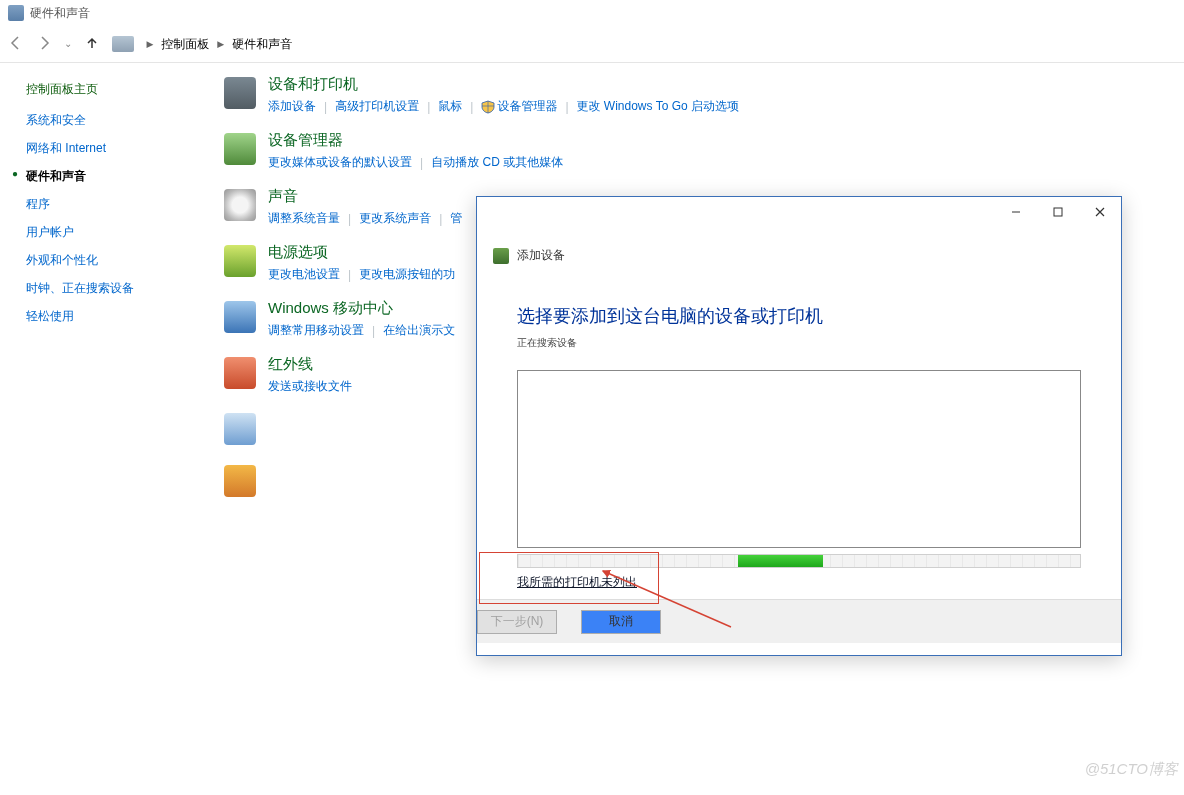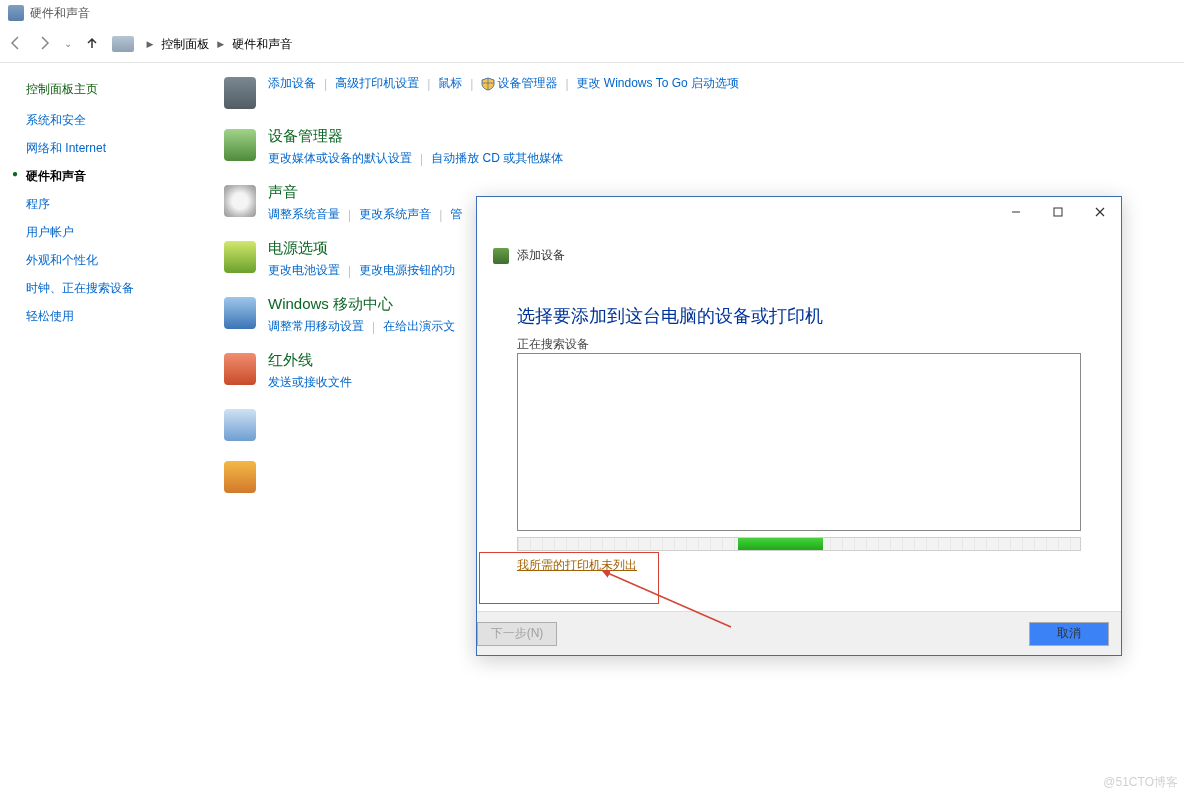--- a/index.html
+++ b/index.html
@@ -41,31 +41,31 @@
 
   
   .dialog { position:absolute; left:476px; top:196px; width:646px; height:460px; border:1px solid #3a6fb7; background:#fff; box-shadow: 0 4px 20px rgba(0,0,0,0.2);}
   .dlg-titlebar { height:30px; display:flex; align-items:center; justify-content:flex-end; }
   .winbtn { width:42px; height:28px; display:flex; align-items:center; justify-content:center; color:#333; }
   .winbtn svg { width:10px; height:10px; }
   .dlg-head { padding: 20px 16px 6px 16px; display:flex; align-items:center; gap:8px; }
   .dlg-icon { width:16px; height:16px; background:linear-gradient(#6a9f4a,#3d6e2d); border-radius:2px; }
   .dlg-main { padding: 34px 40px 0 40px; }
   .dlg-instr { color:#003399; font-size:18px; margin-bottom:8px; }
-  .dlg-sub { color:#444; font-size:12px; margin-bottom:0;}
+  .dlg-sub { color:#444; font-size:10px; margin-bottom:20px;}
   .dlg-listbox { border:1px solid #888; height:178px; background:#fff; }
   .progress { height:14px; margin-top:6px; border:1px solid #cfcfcf; background: repeating-linear-gradient(90deg,#e8e8e8 0,#e8e8e8 1px,#f3f3f3 1px,#f3f3f3 12px); position:relative; overflow:hidden;}
   .progress .bar { position:absolute; left:220px; width:85px; top:0; bottom:0; background:linear-gradient(#45d23a,#1fa81c);}
-  .not-listed { color:#a16207; text-decoration:underline; font-size:12px; display:inline-block; margin-top:6px;}
-  .dlg-footer { position:absolute; bottom:0; left:0; right:0; height:44px; background:#f0f0f0; border-top:1px solid #ddd; display:flex; justify-content:space-between; align-items:center; gap:18px; padding-right:12px;}
+  .not-listed { color:#0f172a; text-decoration:underline; font-size:12px; display:inline-block; margin-top:6px;}
+  .dlg-footer { position:absolute; bottom:12px; left:0; right:0; height:44px; background:#f0f0f0; border-top:1px solid #ddd; display:flex; justify-content:flex-start; align-items:center; gap:24px; padding-right:12px;}
   .btn { min-width:80px; height:24px; border:1px solid #adadad; background:#3b82f6; color:#333; font-size:12px; padding:0 12px; display:inline-flex; align-items:center; justify-content:center;}
   .btn:disabled, .btn[data-disabled="true"] { color:#a0a0a0; background:#e1e1e1;}
   .red-box { position:absolute; border:1px solid #d54334; pointer-events:none; }
   .arrow-line { position:absolute; pointer-events:none; }
-  .watermark { position:absolute; right:6px; bottom:4px; color:rgba(120,120,120,0.35); font-size:12px; }
+  .watermark { position:absolute; right:6px; bottom:16px; color:rgba(120,120,120,0.35); font-size:15px; font-style:italic;}
 </style>
 </head>
 <body>
 
 <div class="titlebar">
   <span class="app-icon"></span>
   <span>硬件和声音</span>
 </div>
 
 <div class="navbar">
@@ -110,20 +110,21 @@
       </div>
   </div>
 
   <div class="content">
     <div id="categories">
         <div class="category">
           <div class="cat-icon">
             <span class="glyph" style="background: linear-gradient(rgb(122, 136, 146), rgb(82, 92, 99));"></span>
           </div>
           <div class="cat-body">
+            <div class="cat-title">设备和打印机</div>
             <div class="cat-links">
               <span class="lnk">添加设备</span>
               <span class="pipe">|</span>
               <span class="lnk">高级打印机设置</span>
               <span class="pipe">|</span>
               <span class="lnk">鼠标</span>
               <span class="pipe">|</span>
               <span class="shield"><svg viewBox="0 0 14 14">
                   <path d="M7 1 L13 3 V7 C13 10 10 12.5 7 13 C4 12.5 1 10 1 7 V3 Z" fill="#f6c44a" stroke="#2b5db0" stroke-width="0.8"></path>
                   <path d="M7 1 V13" stroke="#2b5db0" stroke-width="0.6"></path>

